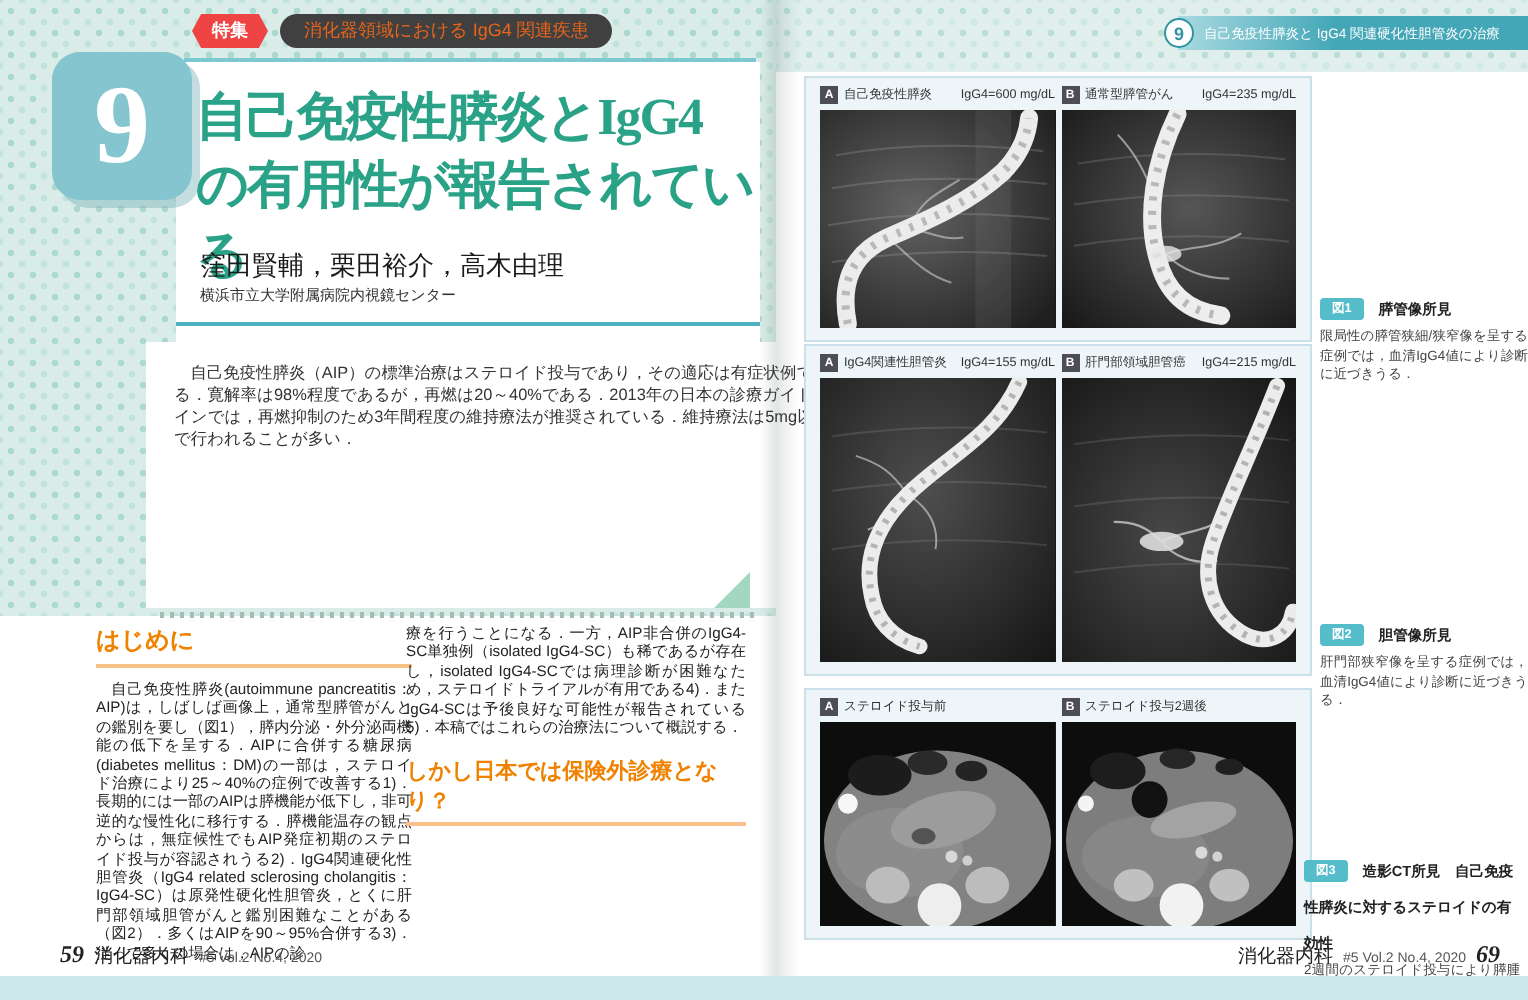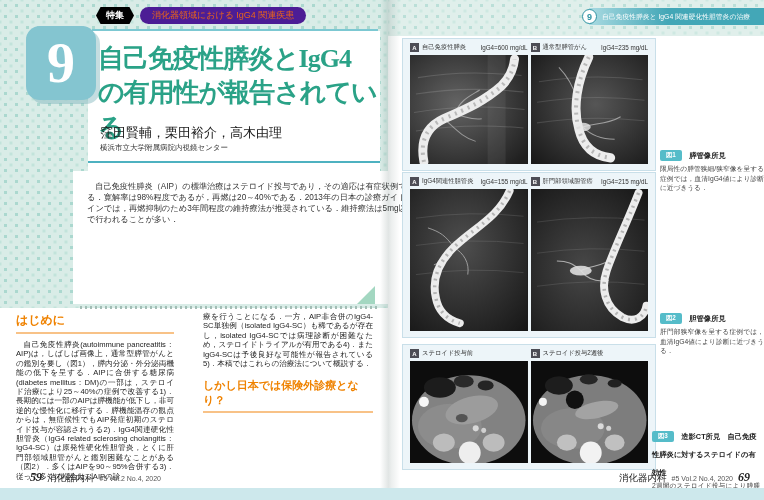--- a/index.html
+++ b/index.html
@@ -22,23 +22,23 @@
   .gutter { position:absolute; left:380px; top:0; width:20px; height:488px;
     background:linear-gradient(90deg, rgba(0,0,0,0) 0%, rgba(70,95,90,.16) 42%, rgba(70,95,90,.10) 58%, rgba(0,0,0,0) 100%); }
 
   
   .num-badge { position:absolute; left:26px; top:26px; width:70px; height:74px; background:#84c5d0;
     border-radius:14px; color:#fff; display:flex; align-items:center; justify-content:center;
     font-family:"Liberation Serif","DejaVu Serif",serif; font-size:56px; font-weight:bold;
     box-shadow:4px 4px 0 rgba(125,180,186,.45); }
 
   .feature-row { position:absolute; left:96px; top:7px; display:flex; align-items:center; gap:6px; }
-  .feature-badge { background:#000000; color:#fff; font-size:9px; font-weight:bold; padding:2px 10px;
+  .feature-badge { background:#ef4444; color:#fff; font-size:9px; font-weight:bold; padding:2px 10px;
     clip-path:polygon(12% 0,88% 0,100% 50%,88% 100%,12% 100%,0 50%); }
-  .feature-title { background:#4c1d95; color:#e8641b; font-size:9px; padding:2px 12px; border-radius:9px; }
+  .feature-title { background:#404040; color:#e8641b; font-size:9px; padding:2px 12px; border-radius:9px; }
   .feature-rule { position:absolute; left:92px; top:29px; width:286px; height:2px; background:#7cc8d2; }
 
   .title-panel { position:absolute; left:88px; top:31px; width:292px; height:146px; background:#fff; }
   .main-title { position:absolute; left:98px; top:42px; width:280px;
     font-family:"Liberation Serif","DejaVu Serif",serif; font-weight:bold; color:#2aa287;
     font-size:26px; line-height:1.32; letter-spacing:-1px; }
   .authors { position:absolute; left:100px; top:124px; font-family:"Liberation Serif","DejaVu Serif",serif;
     font-weight:normal; font-size:13px; color:#1b1b1b; }
   .affiliation { position:absolute; left:100px; top:143px; font-size:7.5px; color:#333; }
   .title-rule { position:absolute; left:88px; top:161px; width:292px; height:2px; background:#4db1c0; }
@@ -47,21 +47,21 @@
     padding:11px 14px 10px 14px;
     clip-path:polygon(0 0,100% 0,100% calc(100% - 18px),calc(100% - 18px) 100%,0 100%);
     box-shadow:2px 2px 3px rgba(60,90,85,.18); }
   .abstract-card p { font-size:8.2px; line-height:1.33; color:#333; text-align:justify; text-indent:1em; }
   .fold-corner { position:absolute; left:357px; top:286px; width:18px; height:18px; background:#a3d7c1;
     clip-path:polygon(0 100%,100% 0,100% 100%); }
   .card-dots { position:absolute; left:80px; top:306px; width:298px; height:3px;
     background:repeating-linear-gradient(90deg,#a3bdb5 0 2px, rgba(0,0,0,0) 2px 5px); }
 
   .col { position:absolute; top:312px; }
-  .col-1 { left:16px;  width:158px; }
+  .col-1 { left:48px;  width:158px; }
   .col-2 { left:203px; width:170px; }
   .sec-heading { color:#ef8200; font-weight:bold; font-size:12px; padding-bottom:3px;
     border-bottom:2px solid #f8c287; margin-bottom:6px; }
   .sec-heading.small { font-size:11px; }
   .body-text { font-size:7.6px; line-height:1.24; color:#222; text-align:justify; }
   .body-text.indent { text-indent:1em; }
   .mt { margin-top:10px; }
 
   .footer { position:absolute; top:470px; display:flex; align-items:baseline; gap:5px; }
   .footer-left { left:30px; }

